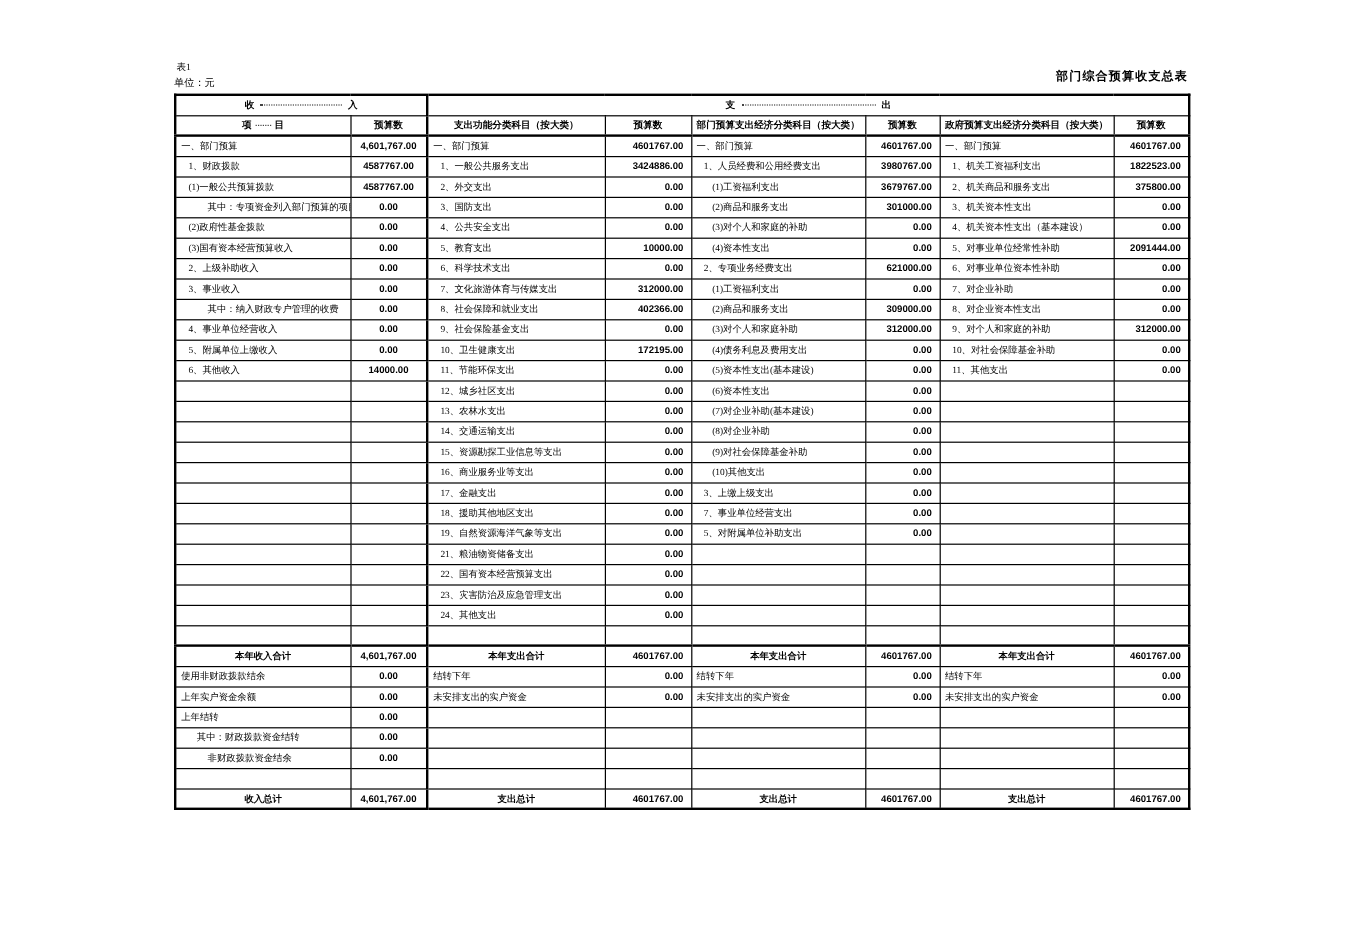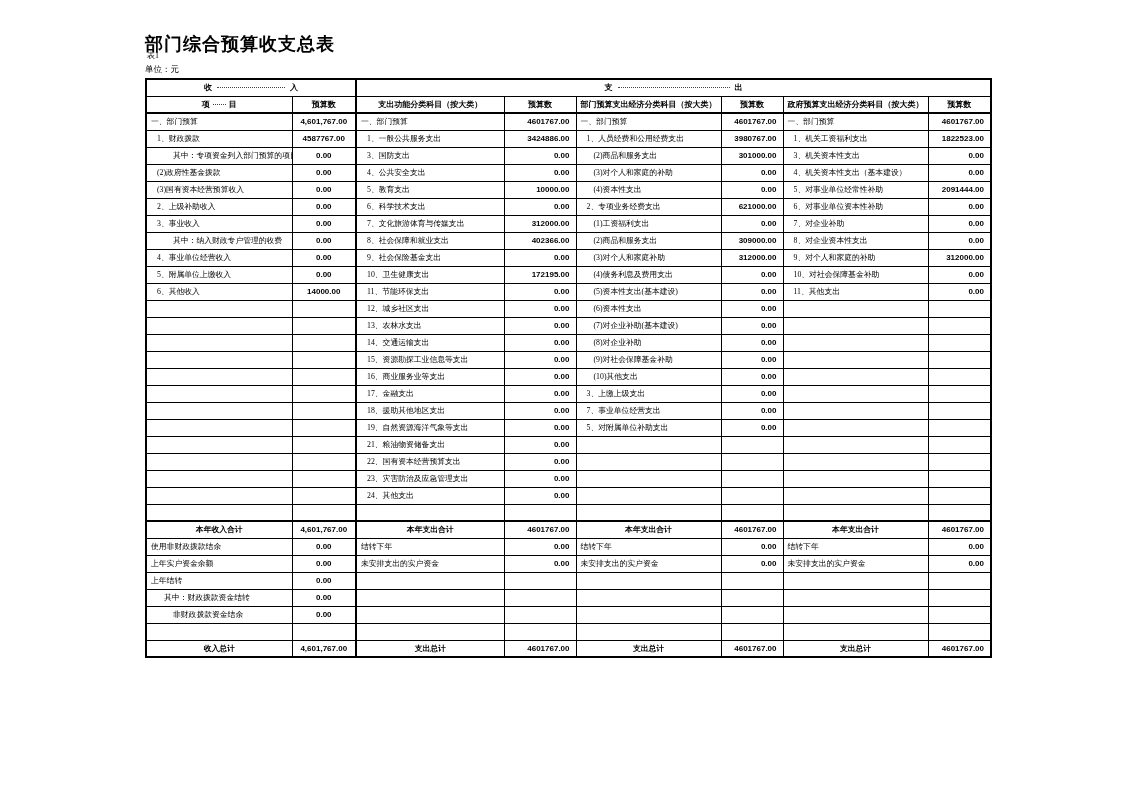--- a/index.html
+++ b/index.html
@@ -1,22 +1,22 @@
 <!DOCTYPE html>
 <html><head>
 <meta charset="utf-8">
 <style>
   html,body{margin:0;padding:0;}
   body{
     width:1122px;height:793px;background:#ffffff;position:relative;
     font-family:"Liberation Serif",serif;color:#000;
   }
   .sheet-label{position:absolute;left:147px;top:28px;font-size:8px;margin-top:22px;}
-  .page-title{position:absolute;left:145px;top:32px;width:845px;text-align:left;
-    font-size:18px;font-weight:bold;letter-spacing:1px;}
+  .page-title{position:absolute;left:145px;top:57px;width:845px;text-align:right;
+    font-size:10px;font-weight:bold;letter-spacing:1px;}
   .unit-label{position:absolute;left:145px;top:64px;width:845px;text-align:left;font-size:8.5px;}
 
   table.budget{
     position:absolute;left:145px;top:78px;width:845px;
     border-collapse:collapse;table-layout:fixed;
     border:2px solid #000;
   }
   table.budget th, table.budget td{
     border:1px solid #000;height:17px;overflow:hidden;white-space:nowrap;
     vertical-align:middle;box-sizing:border-box;
@@ -94,20 +94,30 @@
         <td class="lab i1">1、财政拨款</td>
         <td class="num nc">4587767.00</td>
         <td class="lab i1">1、一般公共服务支出</td>
         <td class="num">3424886.00</td>
         <td class="lab i1">1、人员经费和公用经费支出</td>
         <td class="num">3980767.00</td>
         <td class="lab i1">1、机关工资福利支出</td>
         <td class="num">1822523.00</td>
       </tr>
       <tr>
+        <td class="lab i1">(1)一般公共预算拨款</td>
+        <td class="num nc">4587767.00</td>
+        <td class="lab i1">2、外交支出</td>
+        <td class="num">0.00</td>
+        <td class="lab i2">(1)工资福利支出</td>
+        <td class="num">3679767.00</td>
+        <td class="lab i1">2、机关商品和服务支出</td>
+        <td class="num">375800.00</td>
+      </tr>
+      <tr>
         <td class="lab i3">其中：专项资金列入部门预算的项目</td>
         <td class="num nc">0.00</td>
         <td class="lab i1">3、国防支出</td>
         <td class="num">0.00</td>
         <td class="lab i2">(2)商品和服务支出</td>
         <td class="num">301000.00</td>
         <td class="lab i1">3、机关资本性支出</td>
         <td class="num">0.00</td>
       </tr>
       <tr>

